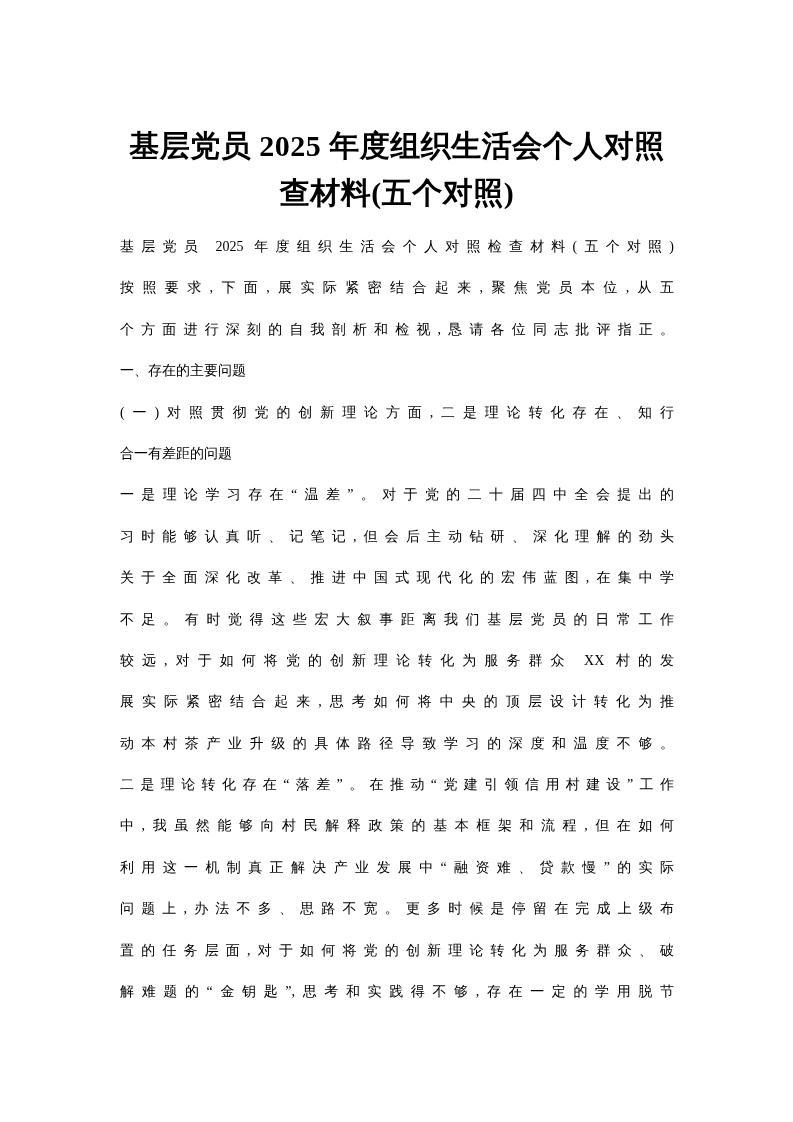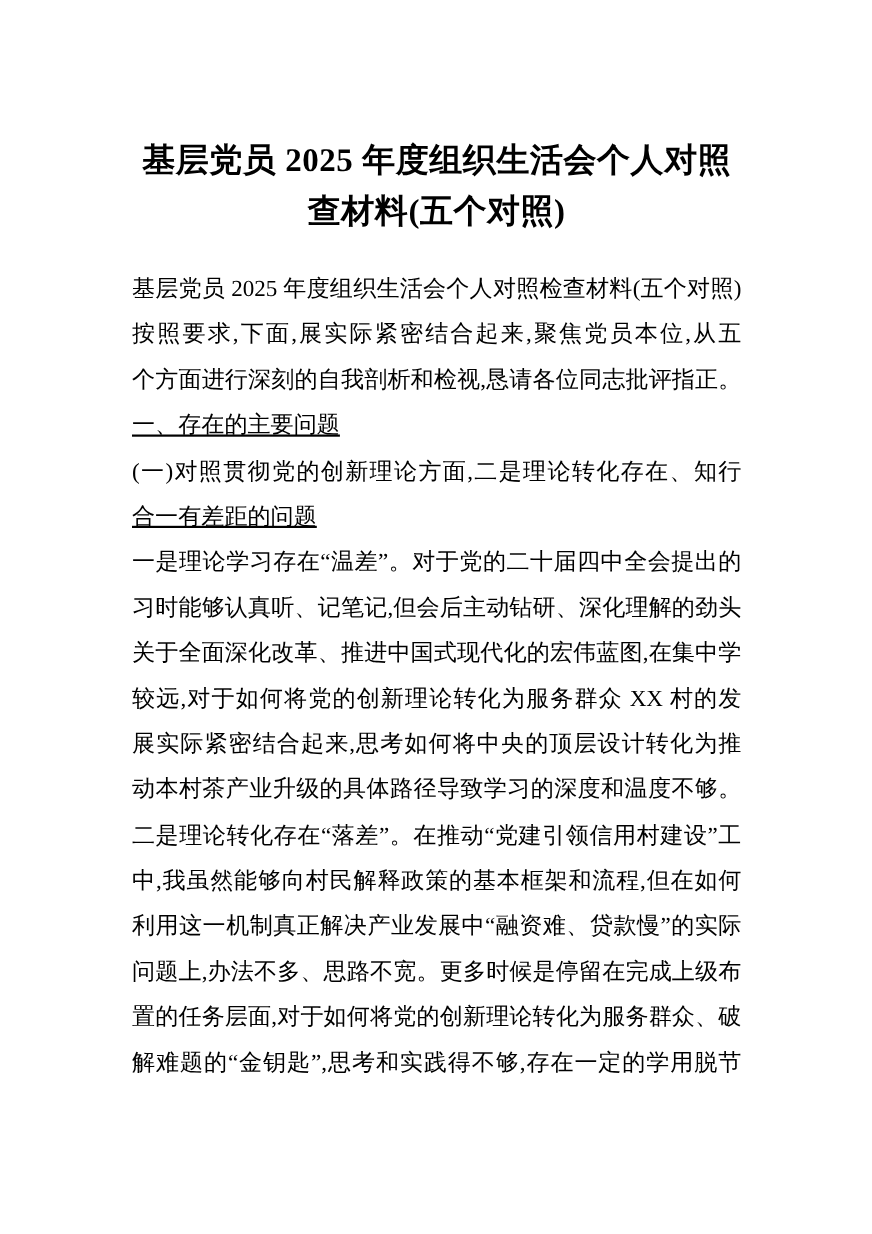--- a/index.html
+++ b/index.html
@@ -29,58 +29,58 @@
     letter-spacing: 0.5px;
   }
   .doc-title .title-line {
     display: block;
     height: 47px;
     overflow: hidden;
   }
   .doc-body {
     position: absolute;
     left: 120px;
-    top: 242px;
+    top: 226px;
     width: 554px;
-    font-size: 21px;
+    font-size: 14px;
     line-height: 41.4px;
     font-weight: 400;
   }
   .body-line {
     height: 41.4px;
     overflow: hidden;
     text-align: justify;
     text-align-last: justify;
     text-justify: inter-ideograph;
     white-space: normal;
   }
   .body-line.no-justify {
     text-align: left;
     text-align-last: left;
-    text-decoration: underline;
   }
 </style>
 </head>
 <body>
 
 <div class="page" style="background: rgb(255, 255, 255); color: rgb(0, 0, 0);">
   <h1 class="doc-title">
     <span class="title-line">基层党员 2025 年度组织生活会个人对照检</span>
     <span class="title-line">查材料(五个对照)</span>
   </h1>
   <div class="doc-body">
       <div class="body-line">基层党员 2025 年度组织生活会个人对照检查材料(五个对照)</div>
       <div class="body-line">按照要求,下面,展实际紧密结合起来,聚焦党员本位,从五</div>
       <div class="body-line">个方面进行深刻的自我剖析和检视,恳请各位同志批评指正。</div>
       <div class="body-line no-justify">一、存在的主要问题</div>
       <div class="body-line">(一)对照贯彻党的创新理论方面,二是理论转化存在、知行</div>
       <div class="body-line no-justify">合一有差距的问题</div>
       <div class="body-line">一是理论学习存在“温差”。对于党的二十届四中全会提出的</div>
       <div class="body-line">习时能够认真听、记笔记,但会后主动钻研、深化理解的劲头</div>
       <div class="body-line">关于全面深化改革、推进中国式现代化的宏伟蓝图,在集中学</div>
+      <div class="body-line">不足。有时觉得这些宏大叙事距离我们基层党员的日常工作</div>
       <div class="body-line">较远,对于如何将党的创新理论转化为服务群众 XX 村的发</div>
       <div class="body-line">展实际紧密结合起来,思考如何将中央的顶层设计转化为推</div>
       <div class="body-line">动本村茶产业升级的具体路径导致学习的深度和温度不够。</div>
       <div class="body-line">二是理论转化存在“落差”。在推动“党建引领信用村建设”工作</div>
       <div class="body-line">中,我虽然能够向村民解释政策的基本框架和流程,但在如何</div>
       <div class="body-line">利用这一机制真正解决产业发展中“融资难、贷款慢”的实际</div>
       <div class="body-line">问题上,办法不多、思路不宽。更多时候是停留在完成上级布</div>
       <div class="body-line">置的任务层面,对于如何将党的创新理论转化为服务群众、破</div>
       <div class="body-line">解难题的“金钥匙”,思考和实践得不够,存在一定的学用脱节</div>
     </div>

